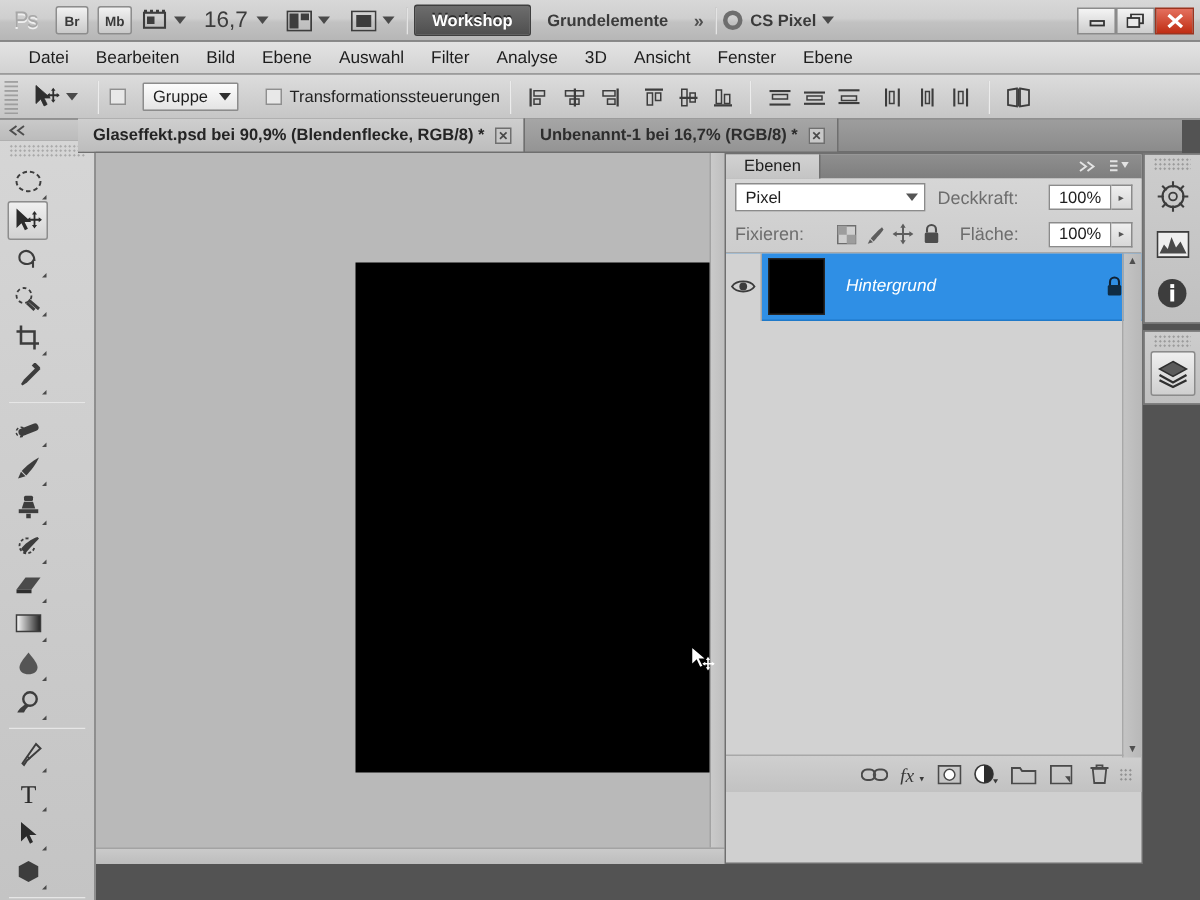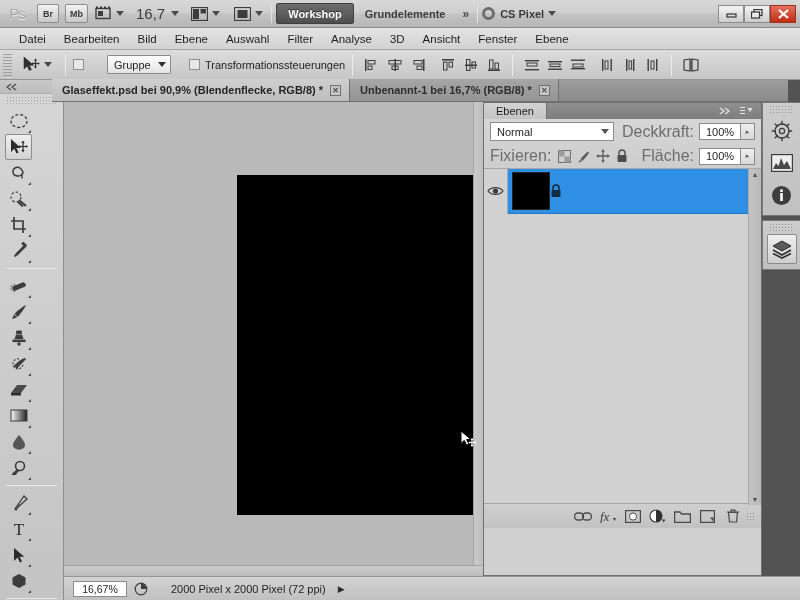--- a/index.html
+++ b/index.html
@@ -93,21 +93,21 @@
             border-right:1px solid #ececec; margin:0 7px; }
   .chk {
     width:11px;height:11px;border:1px solid #8f8f8f;background:#e8e8e8;
     display:inline-block; margin-right:5px; vertical-align:-1px;
   }
   .opt-label { font-size:11px; color:#222; }
   .combo {
     height:19px; min-width:64px; border:1px solid #8c8c8c;
     background:linear-gradient(#fcfcfc,#e4e4e4);
     display:inline-flex; align-items:center; padding:0 4px 0 6px;
-    font-size:11px; margin-left:18px; border-radius:1px;
+    font-size:11px; margin-left:6px; border-radius:1px;
   }
   .combo .caret { margin-left:auto; border-top-color:#2f2f2f; }
   .alignicons { display:flex; align-items:center; }
   .aicon { width:21px;height:20px; margin:0 1px; display:flex;
            align-items:center;justify-content:center; }
 
   
   .tabbar {
     position:absolute; left:52px; top:80px; width:736px; height:22px;
     background:linear-gradient(#9d9d9d,#8b8b8b);
@@ -218,21 +218,21 @@
   .lp-tabspace { flex:1; }
   .lp-collapse { display:flex;align-items:center;padding:0 5px;color:#dedede;font-size:10px;letter-spacing:-1px;}
   .lp-menu { display:flex;align-items:center;padding:0 7px 0 4px; color:#e2e2e2; font-size:10px; }
   .lp-body { background:linear-gradient(#d6d6d6,#cdcdcd); }
   .lp-row1 { display:flex; align-items:center; height:25px; padding:0 6px; }
   .blendcombo {
     flex:1; height:19px; background:#ffffff; border:1px solid #8b8b8b;
     display:flex;align-items:center;padding:0 4px 0 6px;font-size:11px;
   }
   .blendcombo .caret { margin-left:auto; border-top-color:#555; }
-  .lp-lbl { font-size:16px; color:#6d6d6d; margin:0 5px 0 8px; }
+  .lp-lbl { font-size:12px; color:#6d6d6d; margin:0 20px 0 8px; }
   .numfield {
     width:42px;height:17px;background:#ffffff;border:1px solid #8b8b8b;
     font-size:11px;display:flex;align-items:center;justify-content:center;
   }
   .stepper {
     width:14px;height:17px;border:1px solid #8b8b8b;border-left:none;
     background:linear-gradient(#efefef,#d8d8d8);
     display:flex;align-items:center;justify-content:center;font-size:7px;color:#555;
   }
   .lp-row2 { display:flex; align-items:center; height:24px; padding:0 6px; }
@@ -701,31 +701,20 @@
         <svg width="18" height="20" viewBox="0 0 18 20">
           <path d="M1 1 L1 13.5 L4.3 10.4 L6.6 15.2 L8.9 14.1 L6.6 9.5 L11 9.5 Z" fill="#ffffff" stroke="#000000" stroke-width="1"></path>
           <path d="M12 9 L12 16 M9 12.5 L16 12.5" stroke="#ffffff" stroke-width="1.1"></path>
           <path d="M12 7.8 L10.6 10 L13.4 10 Z M12 17 L10.6 14.8 L13.4 14.8 Z
                    M8.2 12.5 L10.2 11.2 L10.2 13.8 Z M16.5 12.5 L14.5 11.2 L14.5 13.8 Z" fill="#ffffff"></path>
         </svg>
       </div>
     </div>
   </div>
 
-  <div class="statusbar">
-    <div class="zoomfield">16,67%</div>
-    <div class="st-icon">
-      <svg width="14" height="14" viewBox="0 0 14 14">
-        <circle cx="7" cy="7" r="5.8" fill="none" stroke="#3d3d3d" stroke-width="1.2"></circle>
-        <path d="M7 7 L7 1.4 A5.8 5.8 0 0 1 12.2 7 Z" fill="#3d3d3d"></path>
-      </svg>
-    </div>
-    <div class="st-text">2000 Pixel x 2000 Pixel (72 ppi)</div>
-    <div class="st-arrow">▶</div>
-  </div>
 
   <div class="layerspanel">
     <div class="lp-tabstrip">
       <div class="lp-tab">Ebenen</div>
       <div class="lp-tabspace"></div>
       <div class="lp-collapse">
         <svg width="14" height="8" viewBox="0 0 14 8">
             <path d="M3 1 L7 4 L3 7 M8 1 L12 4 L8 7" stroke="#e3e3e3" stroke-width="1.3" fill="none"></path>
           </svg>
       </div>
@@ -733,21 +722,21 @@
         <svg width="14" height="10" viewBox="0 0 14 10">
           <path d="M0 1.5 L5 1.5 M0 4.5 L5 4.5 M0 7.5 L5 7.5" stroke="#e3e3e3" stroke-width="1.2"></path>
           <path d="M7.5 2 L12.5 2 L10 6 Z" fill="#e3e3e3"></path>
         </svg>
       </div>
     </div>
 
     <div class="lp-body">
       <div class="lp-row1">
         <div class="blendcombo">
-          <span>Normal</span>
+          <span>Pixel</span>
           <span class="caret"></span>
         </div>
         <span class="lp-lbl">Deckkraft:</span>
         <span class="numfield">100%</span>
         <span class="stepper">▸</span>
       </div>
 
       <div class="lp-row2">
         <span class="lp-lbl" style="margin-left:0">Fixieren:</span>
         <span class="lockicon">
@@ -784,20 +773,21 @@
 
     <div class="lp-list">
       <div class="layerrow">
         <span class="eye">
           <svg width="17" height="12" viewBox="0 0 17 12">
             <path d="M1 6 C4 1.5 13 1.5 16 6 C13 10.5 4 10.5 1 6 Z" fill="none" stroke="#3b3b3b" stroke-width="1.2"></path>
             <circle cx="8.5" cy="6" r="2.6" fill="#3b3b3b"></circle>
           </svg>
         </span>
         <span class="layerthumb"></span>
+        <span class="layername">Hintergrund</span>
         <span style="margin-right:12px">
           <svg width="12" height="14" viewBox="0 0 12 14">
             <path d="M3 6 L3 4 A3 3 0 0 1 9 4 L9 6" fill="none" stroke="#123" stroke-width="1.4"></path>
             <rect x="1.5" y="6" width="9" height="7" rx="1" fill="#0f2c44"></rect>
           </svg>
         </span>
       </div>
       <div class="lp-scroll">
         <span class="sc-arrow">▲</span>
         <span class="sc-arrow">▼</span>

